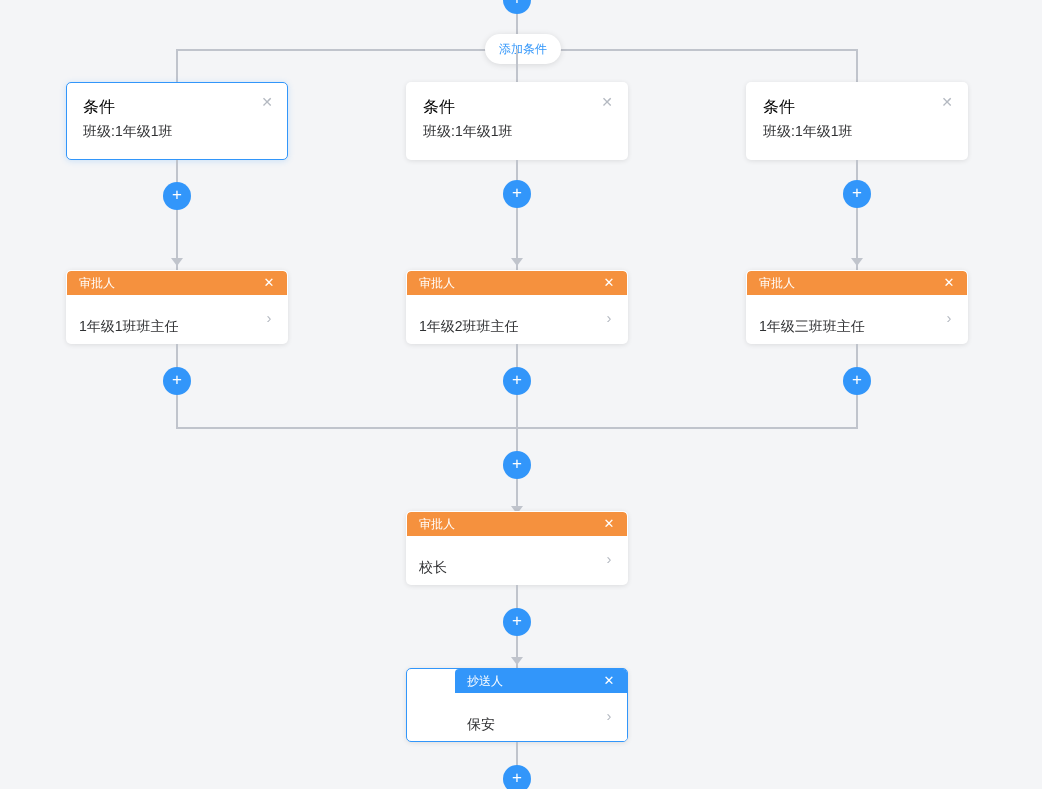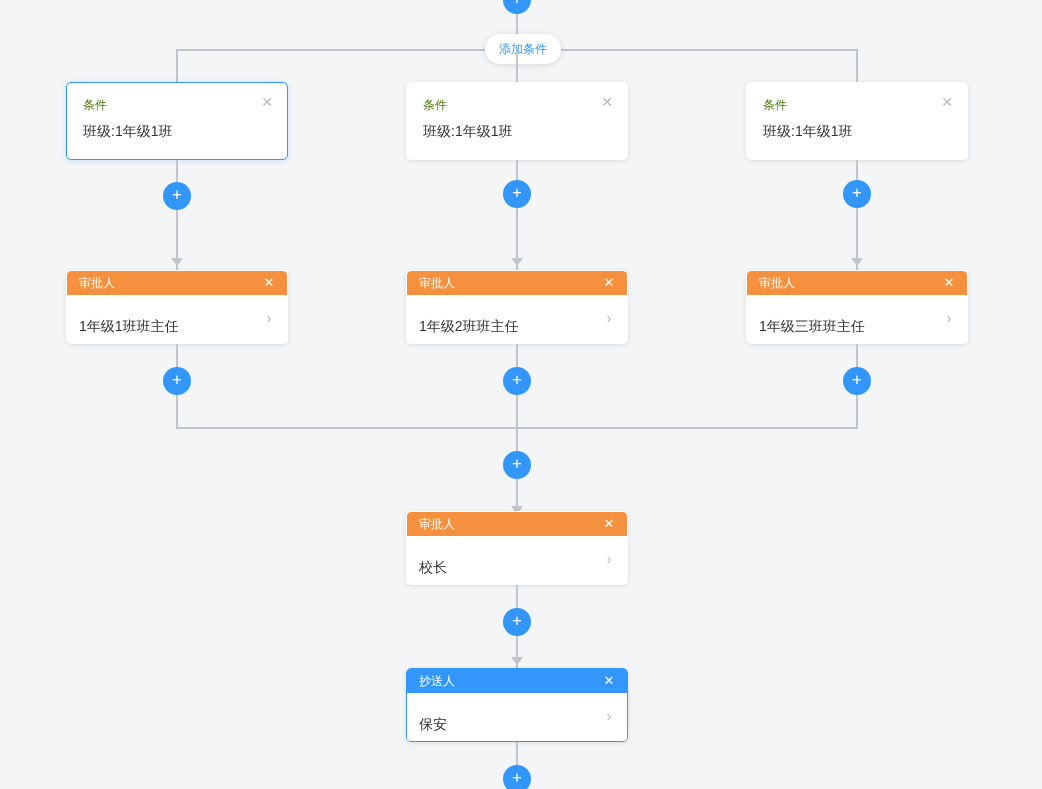--- a/index.html
+++ b/index.html
@@ -84,22 +84,22 @@
     border: 1px solid transparent;
     cursor: pointer;
   }
   .cond-card.selected {
     border: 1px solid #3296fa;
     box-shadow: 0 1px 6px rgba(50,150,250,0.22);
   }
   .cond-title {
     position: absolute;
     left: 16px; top: 14px;
-    font-size: 12px;
-    color: #4d7c0f;
+    font-size: 16px;
+    color: #000000;
   }
   .cond-close {
     position: absolute;
     right: 12px; top: 11px;
     width: 16px; height: 16px;
     color: #b4b9c1;
     font-size: 14px;
     line-height: 16px;
     text-align: center;
     cursor: pointer;
@@ -121,20 +121,21 @@
     border-radius: 5px;
     box-shadow: 0 1px 5px rgba(0,0,0,0.10);
     box-sizing: border-box;
     border: 1px solid transparent;
     overflow: hidden;
     cursor: pointer;
   }
   .node-card.selected {
     border: 1px solid #3296fa;
     overflow: visible;
+    padding-left: 48px;
   }
   .node-head {
     position: relative;
     height: 24px;
     line-height: 24px;
     border-radius: 4px 4px 0 0;
     color: #ffffff;
     font-size: 12px;
     padding-left: 12px;
     box-sizing: border-box;

